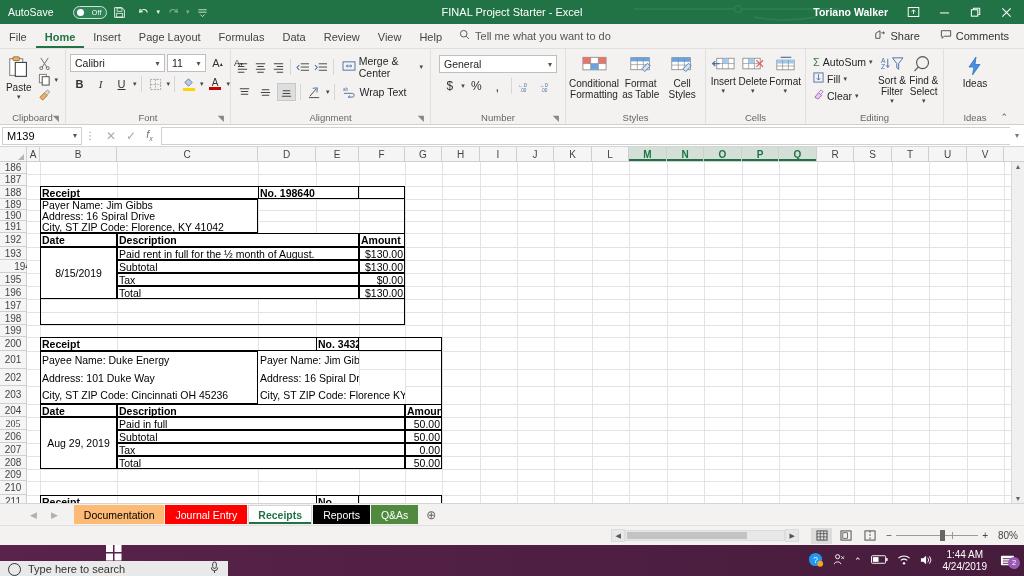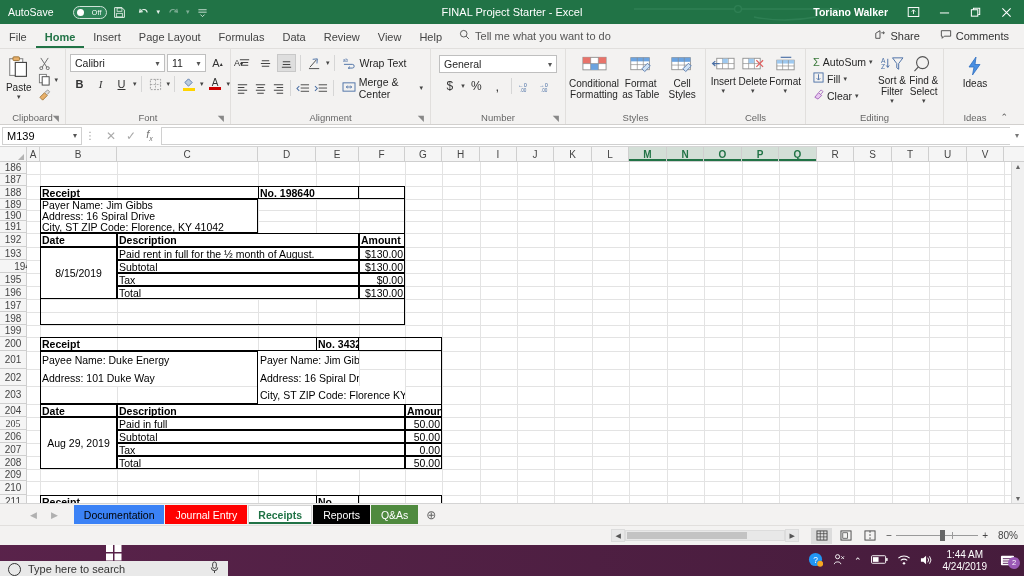--- a/index.html
+++ b/index.html
@@ -381,20 +381,61 @@
         <span>Font</span>
         <span class="launcher">◥</span>
       </div>
     </div>
 
     <div class="rgroup" style="width:200px;">
       <div class="gbody" style="flex-direction:column; gap:3px; padding-top:3px;">
         <div class="fontrow">
           <span class="iconbtn">
             <svg width="13" height="13" viewBox="0 0 14 14">
+                <path d="M2 3h10M2 6h7M2 9h10M2 12h7" stroke="#444" stroke-width="1.1"></path>
+              </svg>
+          </span>
+          <span class="iconbtn">
+            <svg width="13" height="13" viewBox="0 0 14 14">
+                <path d="M2 3h10M3.5 6h7M2 9h10M3.5 12h7" stroke="#444" stroke-width="1.1"></path>
+              </svg>
+          </span>
+          <span class="iconbtn">
+            <svg width="13" height="13" viewBox="0 0 14 14">
+                <path d="M2 3h10M5 6h7M2 9h10M5 12h7" stroke="#444" stroke-width="1.1"></path>
+              </svg>
+          </span>
+          <span class="sep"></span>
+          <span class="iconbtn">
+            <svg width="14" height="13" viewBox="0 0 15 14">
+                <path d="M5 3h9M5 6.5h9M5 10h9" stroke="#444" stroke-width="1"></path>
+                <path d="M3.5 4.5 L1 7 L3.5 9.5" stroke="#4a6fa5" stroke-width="1.1" fill="none"></path>
+              </svg>
+          </span>
+          <span class="iconbtn">
+            <svg width="14" height="13" viewBox="0 0 15 14">
+                <path d="M5 3h9M5 6.5h9M5 10h9" stroke="#444" stroke-width="1"></path>
+                <path d="M1 4.5 L3.5 7 L1 9.5" stroke="#4a6fa5" stroke-width="1.1" fill="none"></path>
+              </svg>
+          </span>
+          <span class="sep"></span>
+          <span class="smallbtn" style="padding-left:4px;">
+            <span>
+              <svg width="14" height="12" viewBox="0 0 15 13">
+                  <rect x="1" y="2" width="13" height="9" fill="none" stroke="#4a6fa5" stroke-width="1"></rect>
+                  <path d="M5 6.5h5M6 5 L4.6 6.5 L6 8M9 5 L10.4 6.5 L9 8" stroke="#4a6fa5" stroke-width="1" fill="none"></path>
+                </svg>
+            </span>
+            <span>Merge &amp; Center</span>
+            <span class="tiny">▾</span>
+          </span>
+        </div>
+        <div class="fontrow">
+          <span class="iconbtn">
+            <svg width="13" height="13" viewBox="0 0 14 14">
                 <path d="M2 3h10M3 6h8M3 9h8" stroke="#444" stroke-width="1.1"></path>
               </svg>
           </span>
           <span class="iconbtn">
             <svg width="13" height="13" viewBox="0 0 14 14">
                 <path d="M3 4h8M2 7h10M3 10h8" stroke="#444" stroke-width="1.1"></path>
               </svg>
           </span>
           <span class="iconbtn on">
             <svg width="13" height="13" viewBox="0 0 14 14">
@@ -413,61 +454,20 @@
           <span class="sep"></span>
           <span class="smallbtn" style="padding-left:4px;">
             <span>
               <svg width="14" height="13" viewBox="0 0 15 14">
                   <text x="0" y="6" font-size="5" fill="#4a6fa5">ab</text>
                   <path d="M1 9 h9 a2 2 0 0 1 0 4 H6" stroke="#4a6fa5" stroke-width="1" fill="none"></path>
                   <path d="M7.4 11.4 L5.6 13 L7.4 14.4" stroke="#4a6fa5" stroke-width="1" fill="none"></path>
                 </svg>
             </span>
             <span>Wrap Text</span>
-          </span>
-        </div>
-        <div class="fontrow">
-          <span class="iconbtn">
-            <svg width="13" height="13" viewBox="0 0 14 14">
-                <path d="M2 3h10M2 6h7M2 9h10M2 12h7" stroke="#444" stroke-width="1.1"></path>
-              </svg>
-          </span>
-          <span class="iconbtn">
-            <svg width="13" height="13" viewBox="0 0 14 14">
-                <path d="M2 3h10M3.5 6h7M2 9h10M3.5 12h7" stroke="#444" stroke-width="1.1"></path>
-              </svg>
-          </span>
-          <span class="iconbtn">
-            <svg width="13" height="13" viewBox="0 0 14 14">
-                <path d="M2 3h10M5 6h7M2 9h10M5 12h7" stroke="#444" stroke-width="1.1"></path>
-              </svg>
-          </span>
-          <span class="sep"></span>
-          <span class="iconbtn">
-            <svg width="14" height="13" viewBox="0 0 15 14">
-                <path d="M5 3h9M5 6.5h9M5 10h9" stroke="#444" stroke-width="1"></path>
-                <path d="M3.5 4.5 L1 7 L3.5 9.5" stroke="#4a6fa5" stroke-width="1.1" fill="none"></path>
-              </svg>
-          </span>
-          <span class="iconbtn">
-            <svg width="14" height="13" viewBox="0 0 15 14">
-                <path d="M5 3h9M5 6.5h9M5 10h9" stroke="#444" stroke-width="1"></path>
-                <path d="M1 4.5 L3.5 7 L1 9.5" stroke="#4a6fa5" stroke-width="1.1" fill="none"></path>
-              </svg>
-          </span>
-          <span class="sep"></span>
-          <span class="smallbtn" style="padding-left:4px;">
-            <span>
-              <svg width="14" height="12" viewBox="0 0 15 13">
-                  <rect x="1" y="2" width="13" height="9" fill="none" stroke="#4a6fa5" stroke-width="1"></rect>
-                  <path d="M5 6.5h5M6 5 L4.6 6.5 L6 8M9 5 L10.4 6.5 L9 8" stroke="#4a6fa5" stroke-width="1" fill="none"></path>
-                </svg>
-            </span>
-            <span>Merge &amp; Center</span>
-            <span class="tiny">▾</span>
           </span>
         </div>
       </div>
       <div class="gname">
         <span>Alignment</span>
         <span class="launcher">◥</span>
       </div>
     </div>
 
     <div class="rgroup" style="width:135px;">
@@ -804,20 +804,21 @@
           <div class="bx thin" style="left: 332px; top: 124px; width: 46px; height: 13px;"></div>
           <div class="bx thick" style="left: 90px; top: 85px; width: 242px; height: 52px;"></div>
           <div class="bx thick" style="left: 332px; top: 85px; width: 46px; height: 52px;"></div>
           <div class="bx thick" style="left: 13px; top: 175px; width: 402px; height: 132px;"></div>
           <div class="rcell b" style="left: 13px; top: 175px; width: 77px; height: 14px;">Receipt</div>
           <div class="rcell b" style="left: 289px; top: 175px; width: 43px; height: 14px;">No. 34321</div>
           <div class="bx thick" style="left: 289px; top: 175px; width: 43px; height: 14px;"></div>
           <div class="bx thin" style="left: 13px; top: 175px; width: 402px; height: 14px;"></div>
           <div class="rcell" style="left: 13px; top: 189px; width: 218px; height: 18px;">Payee Name: Duke Energy</div>
           <div class="rcell" style="left: 13px; top: 207px; width: 218px; height: 17px;">Address: 101 Duke Way</div>
+          <div class="rcell" style="left: 13px; top: 224px; width: 218px; height: 18px;">City, ST  ZIP Code: Cincinnati OH 45236</div>
           <div class="bx thick" style="left: 13px; top: 189px; width: 218px; height: 53px;"></div>
           <div class="rcell" style="left: 231px; top: 189px; width: 101px; height: 18px;">Payer Name: Jim Gibbs</div>
           <div class="rcell" style="left: 231px; top: 207px; width: 101px; height: 17px;">Address: 16 Spiral Dr</div>
           <div class="rcell" style="left: 231px; top: 224px; width: 147px; height: 18px;">City, ST  ZIP Code: Florence KY 41042</div>
           <div class="rcell b" style="left: 13px; top: 242px; width: 77px; height: 13px;">Date</div>
           <div class="rcell b" style="left: 90px; top: 242px; width: 288px; height: 13px;">Description</div>
           <div class="rcell b" style="left: 378px; top: 242px; width: 37px; height: 13px;">Amount</div>
           <div class="bx thick" style="left: 13px; top: 242px; width: 77px; height: 13px;"></div>
           <div class="bx thick" style="left: 90px; top: 242px; width: 288px; height: 13px;"></div>
           <div class="bx thick" style="left: 378px; top: 242px; width: 37px; height: 13px;"></div>
@@ -851,21 +852,21 @@
         <span style="font-size:7px;color:#666;">▼</span>
       </div>
     </div>
   </div>
 
   <div class="sheetbar">
     <div class="navarrows">
       <span>◀</span>
       <span>▶</span>
     </div>
-    <div class="stab" style="background:#3b82f6;color:#000;">Documentation</div>
+    <div class="stab" style="background:#fdba74;color:#000;">Documentation</div>
     <div class="stab" style="background:#ff0000;color:#fff;">Journal Entry</div>
     <div class="stab active">Receipts</div>
     <div class="stab" style="background:#000000;color:#fff;">Reports</div>
     <div class="stab" style="background:#4f8a3f;color:#fff;">Q&amp;As</div>
     <div class="addsheet">⊕</div>
   </div>
 
   <div class="statusbar">
     <div class="hscroll">
       <span class="hs-arrow">◀</span>

